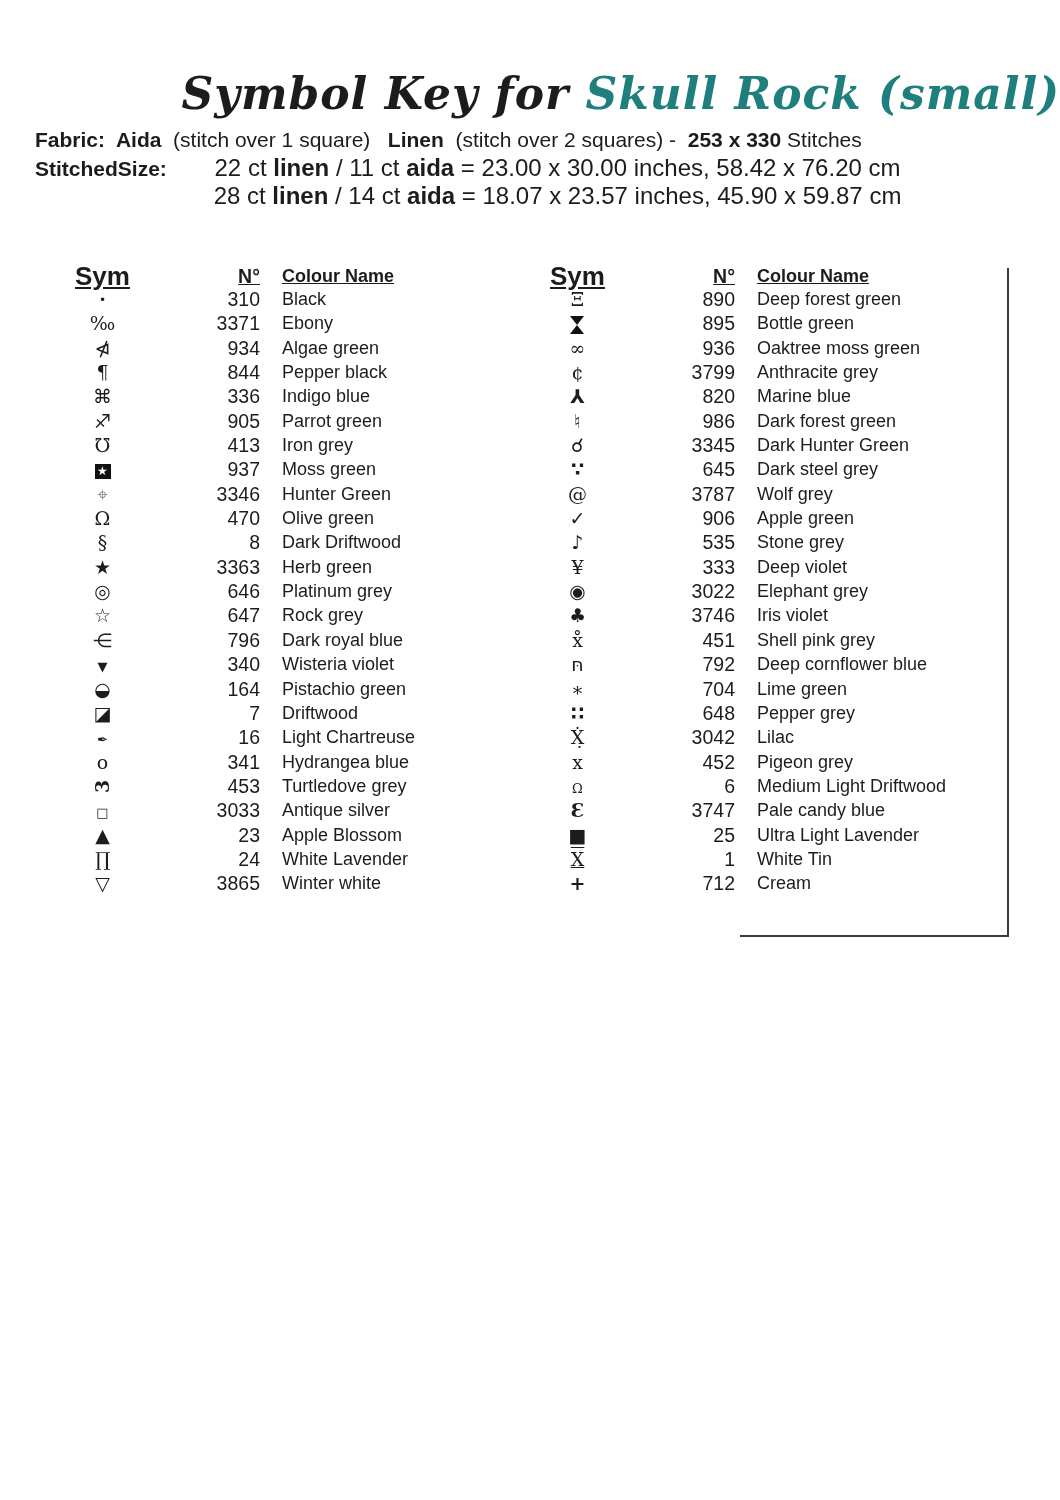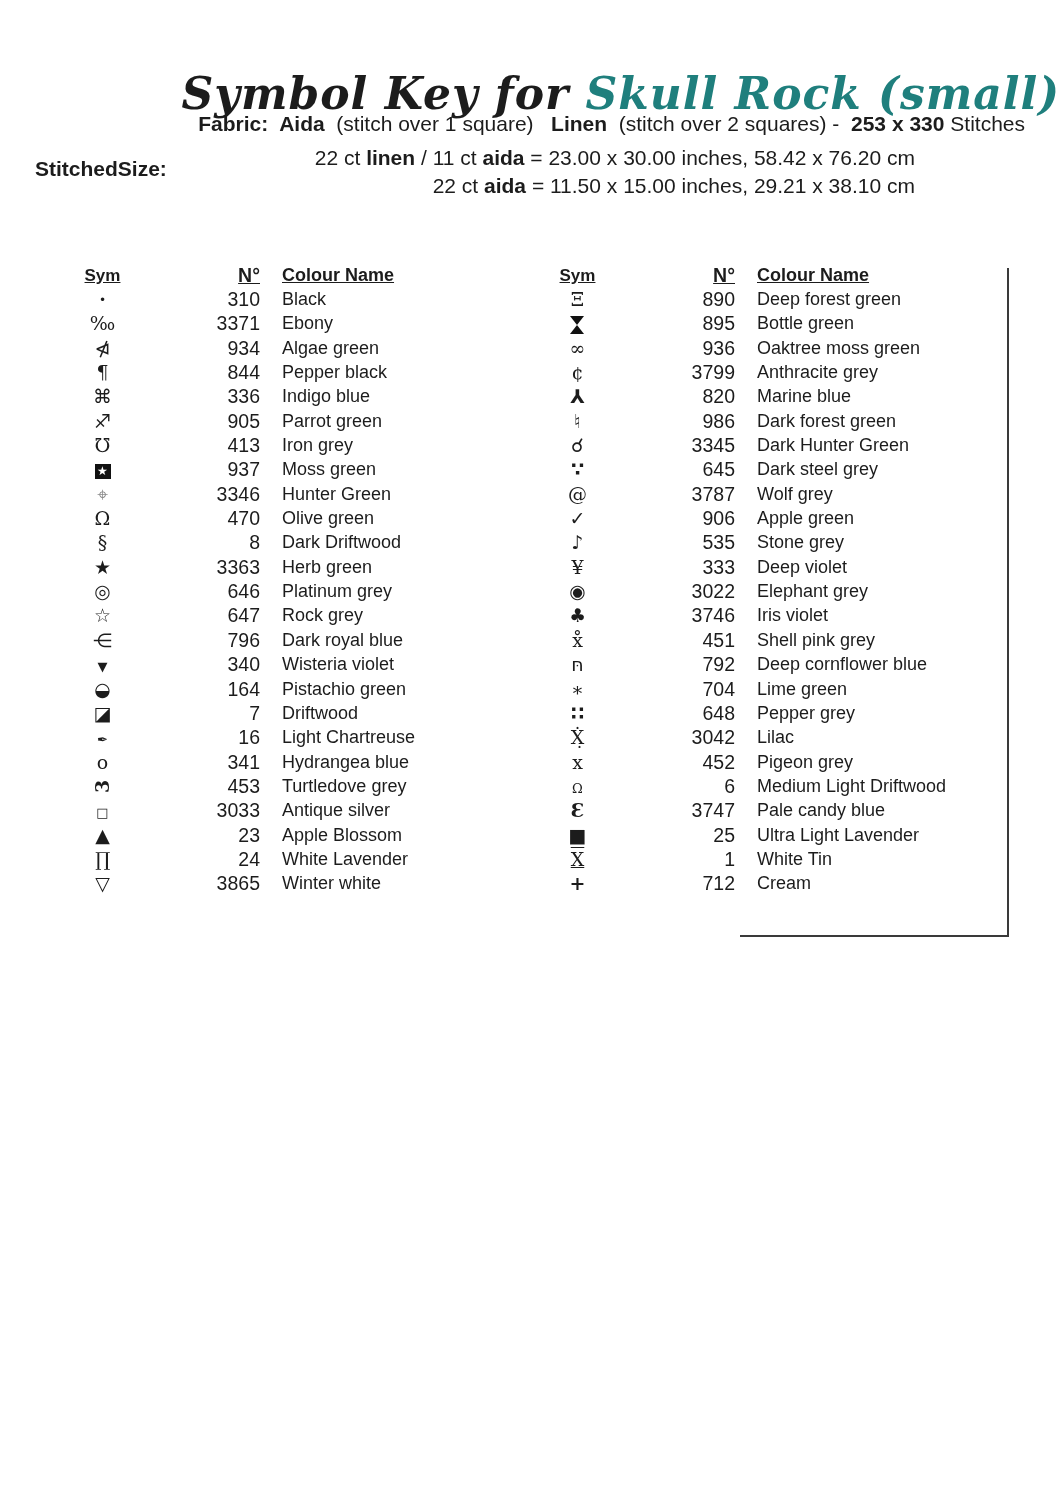--- a/index.html
+++ b/index.html
@@ -4,36 +4,36 @@
 <style>
   html,body{margin:0;padding:0;background:#ffffff;}
   .page{position:relative;width:1060px;height:1500px;background:#ffffff;overflow:hidden;
         font-family:"Liberation Sans",sans-serif;color:#1c1c1c;}
   
   .title{position:absolute;top:68px;left:0;width:100%;text-align:right;
          font-family:"DejaVu Serif",serif;font-style:italic;font-weight:bold;
          font-size:44px;letter-spacing:1px;white-space:pre;}
   .title .accent{}
   
-  .fabric{position:absolute;top:112px;left:35px;width:990px;font-size:21px;white-space:pre-wrap;text-align:right;}
+  .fabric{position:absolute;top:128px;left:35px;width:990px;font-size:21px;white-space:pre-wrap;}
   .fabric b,.sizes b{font-weight:bold;}
   .ss-label{position:absolute;top:157px;left:35px;font-size:21px;font-weight:bold;}
-  .sizes{position:absolute;top:144px;left:200px;width:715px;text-align:right;font-size:21px;}
+  .sizes{position:absolute;top:154px;left:200px;width:715px;text-align:center;font-size:24px;}
   .sizes .sline{height:28px;line-height:28px;white-space:pre-wrap;}
   
   .tbl{position:absolute;top:263px;}
   .tbl-left{left:60px;width:470px;}
   .tbl-right{left:535px;width:470px;}
   .trow{display:grid;grid-template-columns:85px 115px auto;height:24.35px;align-items:center;}
   .thead{font-weight:bold;font-size:19px;}
   .thead .c-sym,.thead .c-num,.thead .c-name{text-decoration:underline;}
   .c-sym{text-align:center;font-family:"DejaVu Serif","DejaVu Sans",serif;font-size:19px;line-height:1;}
   .c-num{text-align:right;font-size:19.5px;}
   .c-name{text-align:left;padding-left:22px;font-size:18px;}
-  .thead .c-sym{font-family:"Liberation Sans",sans-serif;font-size:17px;}
+  .thead .c-sym{font-family:"Liberation Sans",sans-serif;font-size:26px;}
   
   .sm{font-size:13px;}
   .tight{font-size:15px;letter-spacing:-1.5px;}
   .bold{font-weight:bold;}
   .grey{color:#8a8a8a;}
   .inv{display:inline-block;background:#111;color:#fff;font-size:12px;line-height:15px;
        width:16px;height:15px;text-align:center;vertical-align:middle;}
   .rot{display:inline-block;transform:rotate(-90deg);font-weight:bold;}
   .xou{font-family:"DejaVu Serif",serif;text-decoration:underline overline;}
   .hgb{position:relative;display:inline-block;width:15px;height:18px;vertical-align:middle;}
@@ -50,21 +50,21 @@
 
 <div class="page">
 
   <div class="title"><span>Symbol Key for </span><span class="accent" style="color: rgb(31, 127, 125);">Skull Rock (small)</span></div>
 
   <div class="fabric"><b>Fabric:  Aida</b><span>  (stitch over 1 square)   </span><b>Linen</b><span>  (stitch over 2 squares) -  </span><b>253 x 330</b><span> Stitches</span></div>
 
   <div class="ss-label">StitchedSize:</div>
   <div class="sizes">
       <div class="sline"><span>22 ct </span><b>linen</b><span> / 11 ct </span><b>aida</b><span> = 23.00 x 30.00 inches, 58.42 x 76.20 cm</span></div>
-      <div class="sline"><span>22 ct </span><b>aida</b><span> = 11.50 x 15.00 inches, 29.21 x 38.10 cm</span></div>
+      <div class="sline"><span>28 ct </span><b>linen</b><span> / 14 ct </span><b>aida</b><span> = 18.07 x 23.57 inches, 45.90 x 59.87 cm</span></div>
     </div>
 
   <div class="tbl tbl-left">
     <div class="trow thead">
       <span class="c-sym">Sym</span>
       <span class="c-num">N°</span>
       <span class="c-name">Colour Name</span>
     </div>
     <div>
         <div class="trow">

